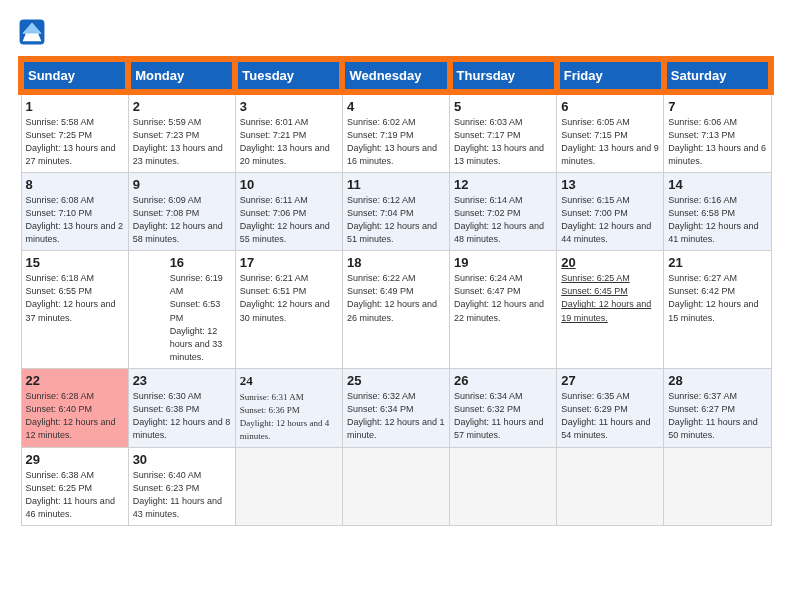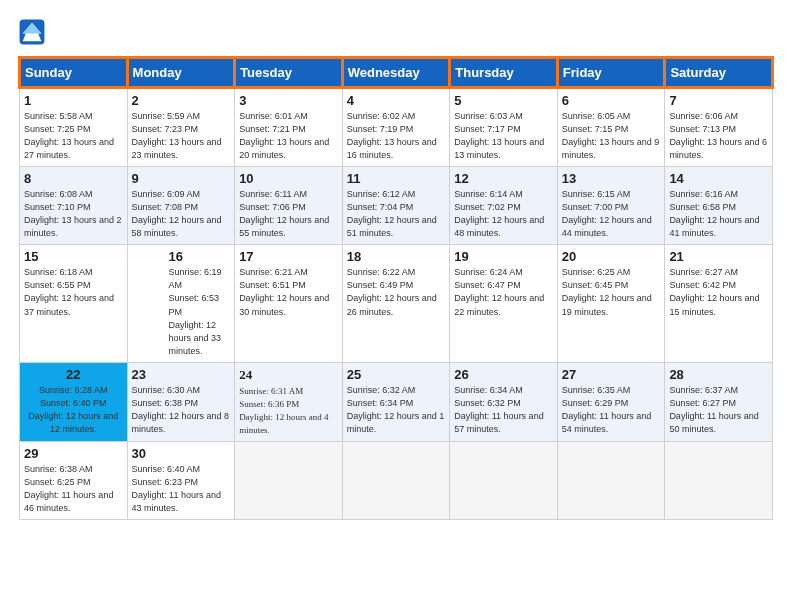--- a/index.html
+++ b/index.html
@@ -53,21 +53,21 @@
       border-collapse: collapse;
       table-layout: fixed;
     }
     th {
       background: #1565c0;
       color: #fff;
       font-size: 13px;
       font-weight: bold;
       padding: 6px 4px;
       text-align: left;
-      border: 3px solid #f97316;
+      border: 6px solid #f97316;
     }
     td {
       vertical-align: top;
       border: 1px solid #d0d0d0;
       padding: 4px 4px;
       font-size: 9.5px;
       color: #333;
       background: #fff;
       height: 78px;
     }
@@ -201,31 +201,31 @@
 <div class="day-info">Sunrise: 6:21 AM<br>Sunset: 6:51 PM<br>Daylight: 12 hours and 30 minutes.</div>
           </td>
           <td style="background: rgb(255, 255, 255);">
             <span class="day-num">18</span>
 <div class="day-info">Sunrise: 6:22 AM<br>Sunset: 6:49 PM<br>Daylight: 12 hours and 26 minutes.</div>
           </td>
           <td style="background: rgb(255, 255, 255);">
             <span class="day-num">19</span>
 <div class="day-info">Sunrise: 6:24 AM<br>Sunset: 6:47 PM<br>Daylight: 12 hours and 22 minutes.</div>
           </td>
-          <td style="background: rgb(255, 255, 255);">
+          <td style="background: rgb(255, 255, 255); text-decoration: underline;">
             <span class="day-num">20</span>
 <div class="day-info">Sunrise: 6:25 AM<br>Sunset: 6:45 PM<br>Daylight: 12 hours and 19 minutes.</div>
           </td>
           <td style="background: rgb(255, 255, 255);">
             <span class="day-num">21</span>
 <div class="day-info">Sunrise: 6:27 AM<br>Sunset: 6:42 PM<br>Daylight: 12 hours and 15 minutes.</div>
           </td>
         </tr>
         <tr>
-          <td style="background: #0ea5e9; text-align: center;">
+          <td style="background: #fca5a5;">
             <span class="day-num">22</span>
 <div class="day-info">Sunrise: 6:28 AM<br>Sunset: 6:40 PM<br>Daylight: 12 hours and 12 minutes.</div>
           </td>
           <td style="background: rgb(238, 242, 251);">
             <span class="day-num">23</span>
 <div class="day-info">Sunrise: 6:30 AM<br>Sunset: 6:38 PM<br>Daylight: 12 hours and 8 minutes.</div>
           </td>
           <td style="background: rgb(238, 242, 251); font-family: Liberation Serif, serif;">
             <span class="day-num">24</span>
 <div class="day-info">Sunrise: 6:31 AM<br>Sunset: 6:36 PM<br>Daylight: 12 hours and 4 minutes.</div>

